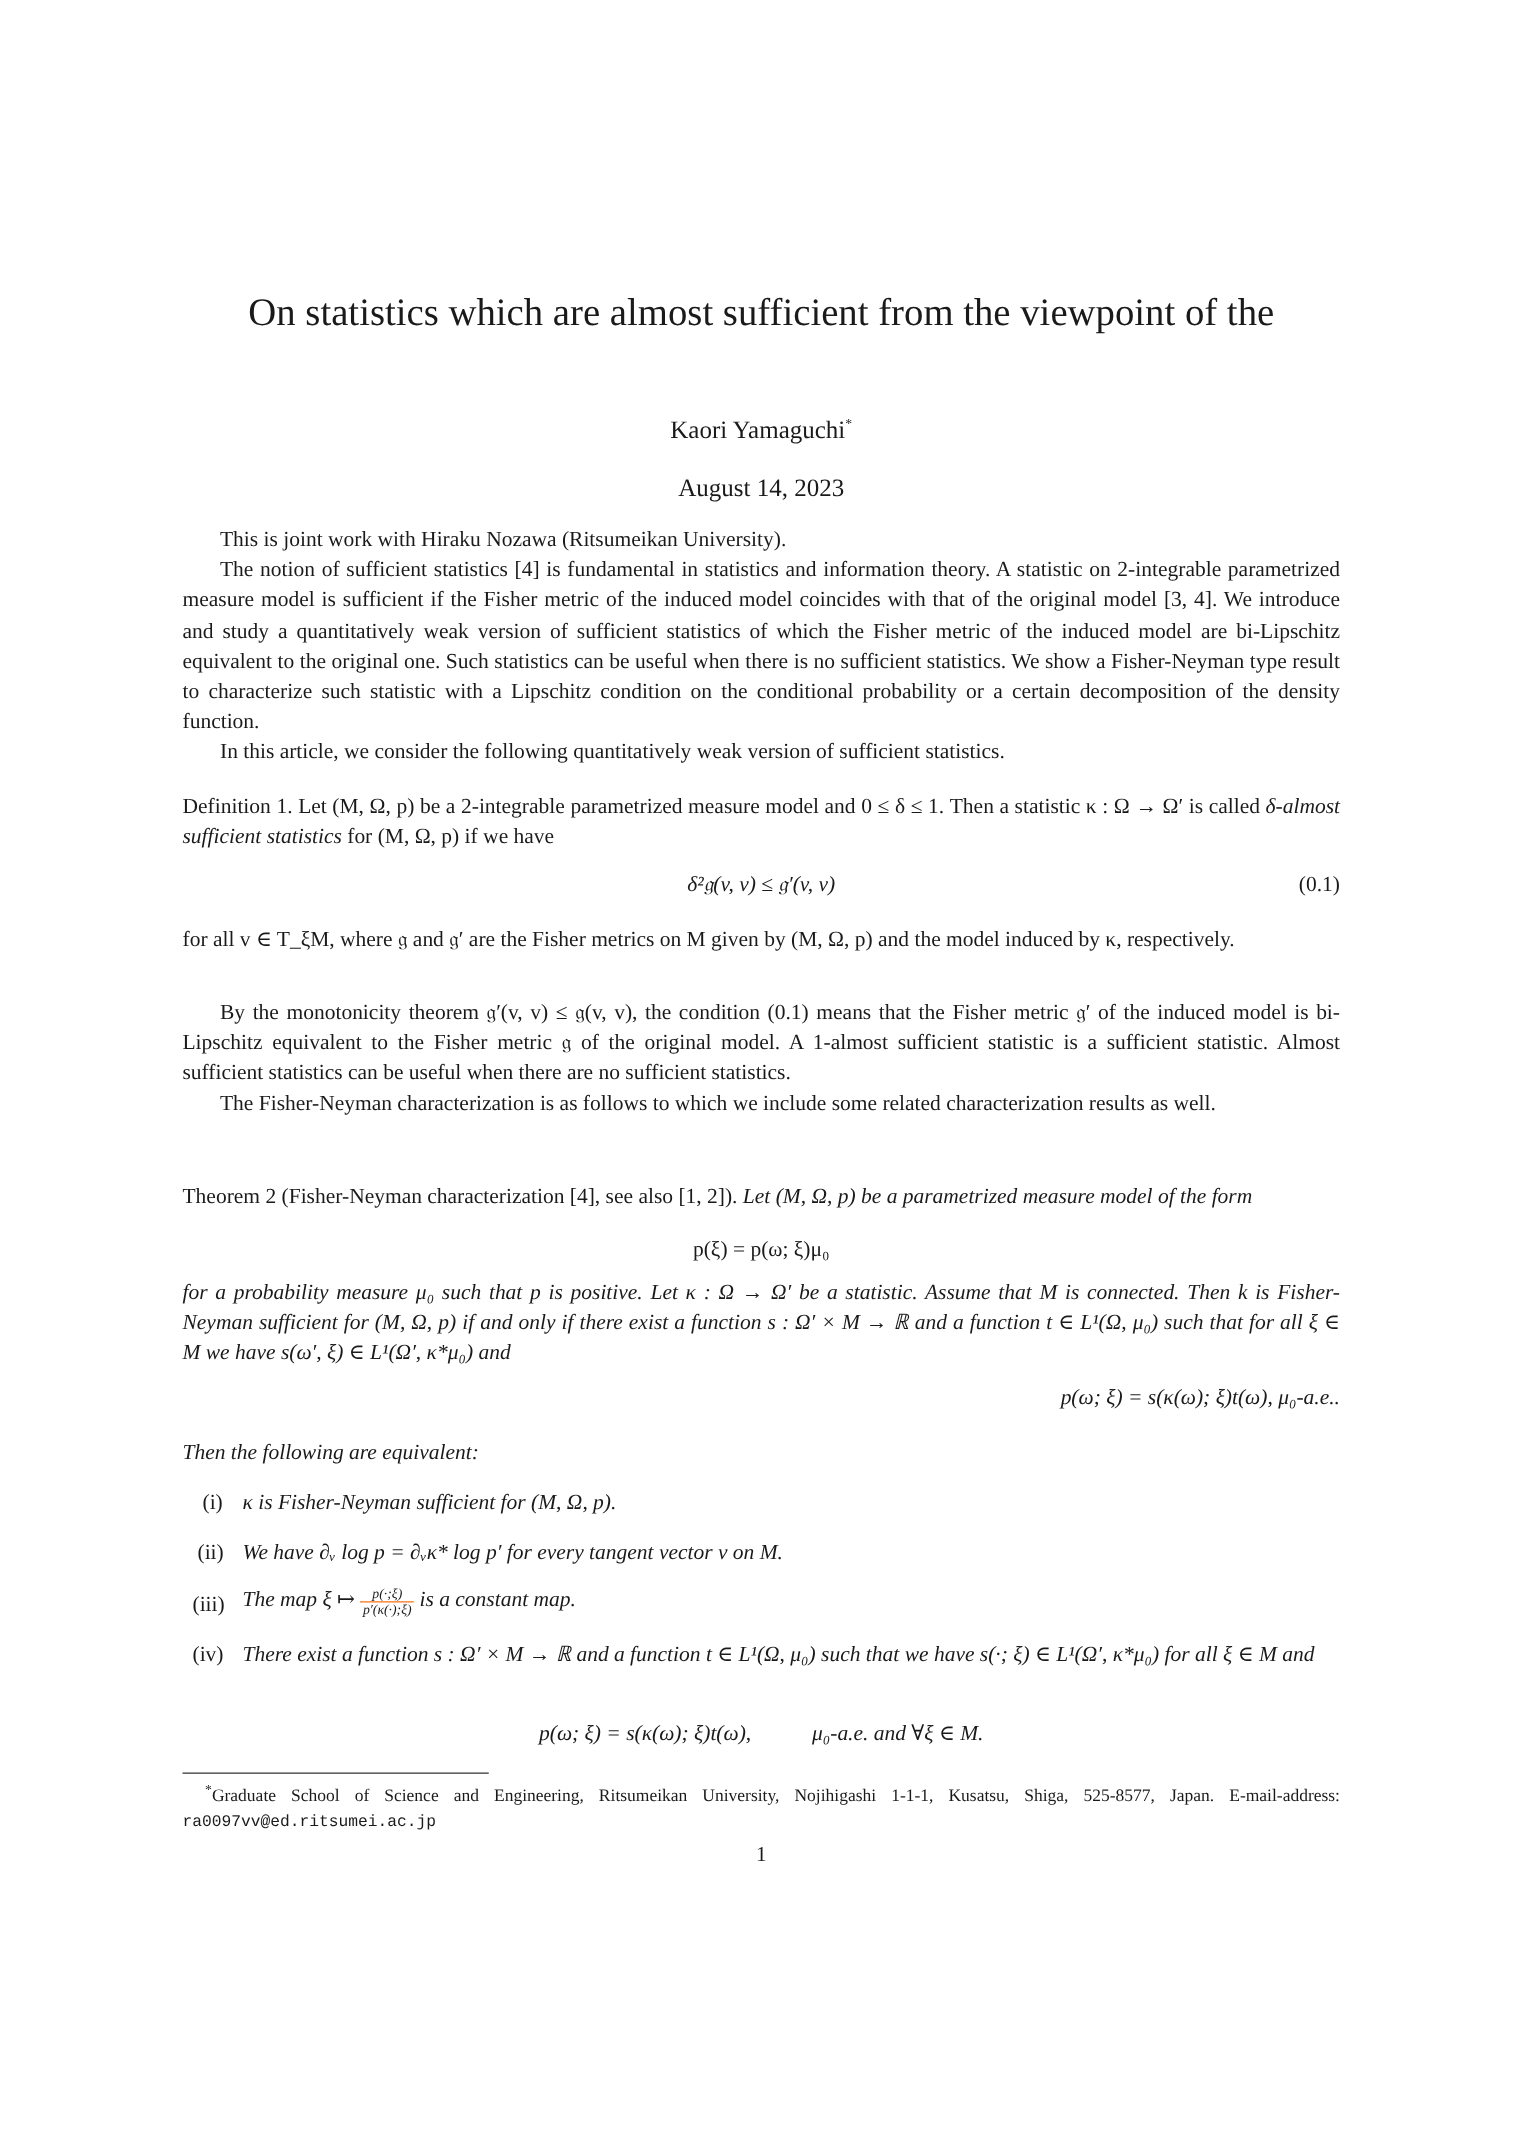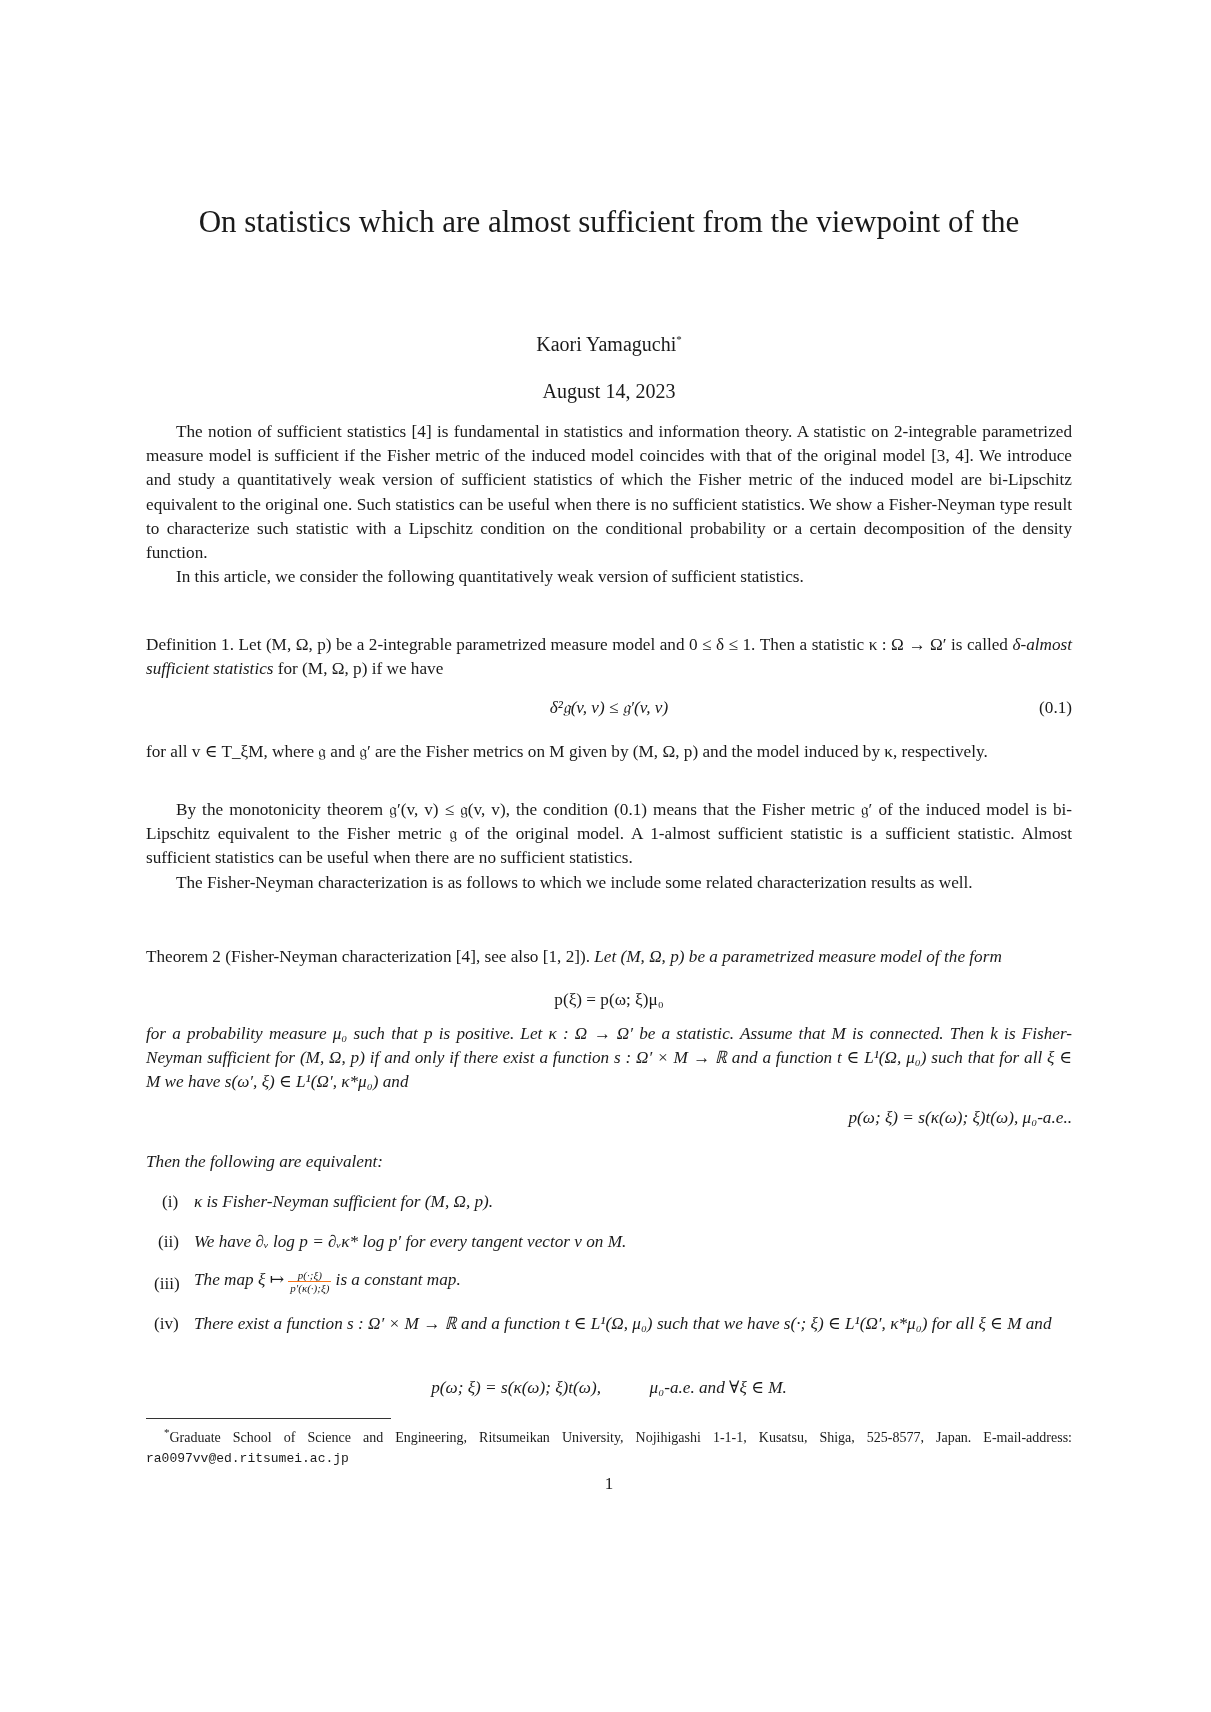--- a/index.html
+++ b/index.html
@@ -1,19 +1,19 @@
 <!DOCTYPE html>
 <html><head>
 <meta charset="utf-8">
 <style>
   html, body { margin: 0; padding: 0; background: #ffffff; }
   body { width: 1211px; height: 1712px; position: relative; overflow: hidden;
          font-family: "Liberation Serif", "DejaVu Serif", serif; color: #1a1a1a; }
   .page { position: absolute; left: 146px; top: 0; width: 926px; }
-  .title { position: absolute; left: 0; width: 926px; top: 200px; text-align: center;
+  .title { position: absolute; left: 0; width: 926px; top: 228px; text-align: center;
            font-size: 31px; line-height: 44px; }
   .author { position: absolute; left: 0; width: 926px; top: 333px; text-align: center; font-size: 20px; }
   .date { position: absolute; left: 0; width: 926px; top: 380px; text-align: center; font-size: 20px; }
   .body-text { font-size: 17.2px; line-height: 24.2px; text-align: justify; }
   p { margin: 0; }
   .indent { text-indent: 30px; }
   .block { position: absolute; left: 0; width: 926px; }
   i, .it { font-style: italic; }
   b { font-weight: normal; }
   .eq { position: absolute; left: 0; width: 926px; text-align: center; font-size: 17.2px; }
@@ -38,20 +38,21 @@
     <div>On statistics which are almost sufficient from the viewpoint of the</div>
   </div>
 
   <div class="author">
     <span>Kaori Yamaguchi</span><sup>*</sup>
   </div>
 
   <div class="date">August 14, 2023</div>
 
   <div class="block body-text" style="top:420px;">
+    <p class="indent">This is joint work with Hiraku Nozawa (Ritsumeikan University).</p>
     <p class="indent">The notion of sufficient statistics [4] is fundamental in statistics and information theory. A statistic on 2-integrable parametrized measure model is sufficient if the Fisher metric of the induced model coincides with that of the original model [3, 4]. We introduce and study a quantitatively weak version of sufficient statistics of which the Fisher metric of the induced model are bi-Lipschitz equivalent to the original one. Such statistics can be useful when there is no sufficient statistics. We show a Fisher-Neyman type result to characterize such statistic with a Lipschitz condition on the conditional probability or a certain decomposition of the density function.</p>
     <p class="indent">In this article, we consider the following quantitatively weak version of sufficient statistics.</p>
   </div>
 
   <div class="block body-text" style="top:633px;">
     <p>
       <b>Definition 1.</b>
       <span>Let (M, Ω, p) be a 2-integrable parametrized measure model and 0 ≤ δ ≤ 1. Then a statistic κ : Ω → Ω′ is called </span><i>δ-almost sufficient statistics</i><span> for (M, Ω, p) if we have</span>
     </p>
   </div>

